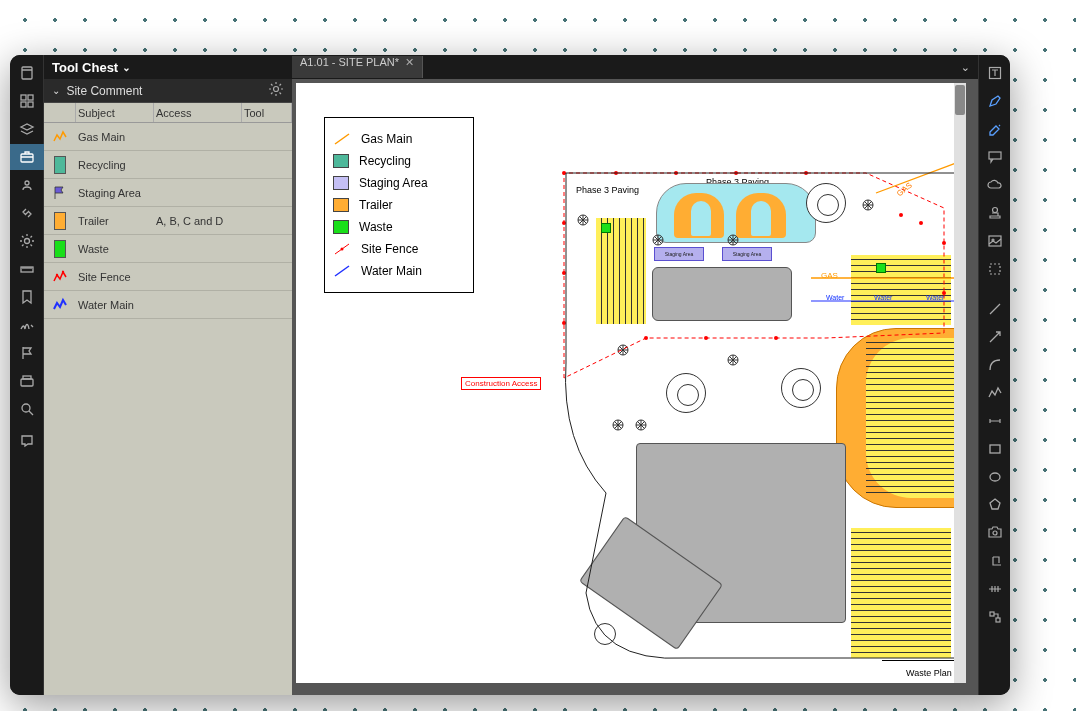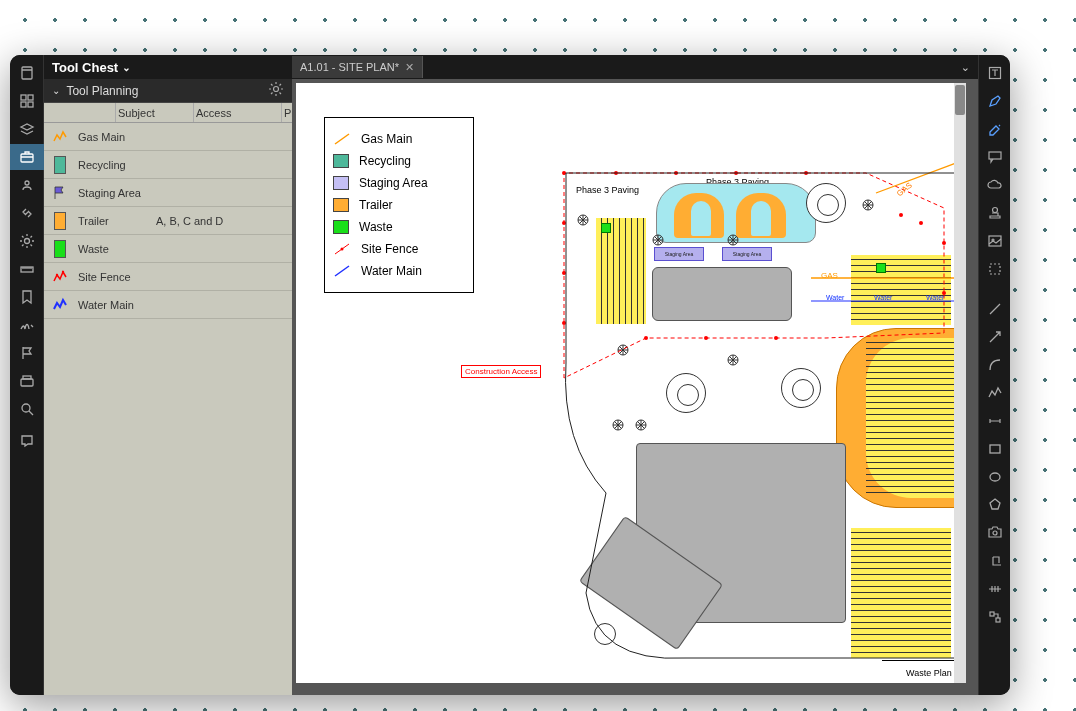--- a/index.html
+++ b/index.html
@@ -85,21 +85,20 @@
   }
   .tool-table-header {
     display: grid;
     grid-template-columns: 32px 78px 88px 50px;
     font-size: 11px;
     color: #333;
     background: #c9c9bd;
     border-bottom: 1px solid #999;
     height: 20px;
     align-items: center;
-    padding-left: 40px;
   }
   .tool-table-header > span { padding: 0 2px; border-right: 1px solid #aaa; height: 100%; display:flex; align-items:center; }
   .tool-row {
     display: grid;
     grid-template-columns: 32px 78px 88px 50px;
     font-size: 11px;
     color: #333;
     height: 28px;
     align-items: center;
     border-bottom: 1px solid #b0b0a5;
@@ -125,21 +124,20 @@
     display: flex;
     align-items: center;
     font-size: 11px;
     color: #ccc;
   }
   .tab {
     height: 22px;
     background: #3a3a3a;
     padding: 0 8px;
     display: flex;
-    align-items: center;
     gap: 6px;
     border-right: 1px solid #555;
   }
   .tab .close { color: #aaa; cursor: pointer; }
   .tab-expand { margin-left: auto; padding: 0 8px; color:#ccc; cursor:pointer;}
   
   .canvas-area {
     flex: 1;
     background: #555;
     padding: 4px;
@@ -320,32 +318,32 @@
       </div>
   </div>
 
   <div class="sidebar">
     <div class="sidebar-header">
       <span>Tool Chest</span>
       <span class="dropdown-caret">⌄</span>
     </div>
     <div class="sidebar-section">
       <span style="font-size:10px;margin-right:6px;">⌄</span>
-      <span>Tool Planning</span>
+      <span>Site Comment</span>
       <span class="gear"><svg class="ico" viewBox="0 0 16 16" fill="none" stroke="currentColor" stroke-width="1.2">
             <circle cx="8" cy="8" r="2.5"></circle>
             <path d="M8 1v2M8 13v2M1 8h2M13 8h2M3 3l1.5 1.5M11.5 11.5L13 13M13 3l-1.5 1.5M4.5 11.5L3 13"></path>
           </svg></span>
     </div>
     <div class="tool-table">
       <div class="tool-table-header">
         <span></span>
         <span>Subject</span>
         <span>Access</span>
-        <span>Plan</span>
+        <span>Tool</span>
       </div>
       <div id="tool-rows">
           <div class="tool-row">
             <div class="swatch">
               <svg class="swatch-gas" viewBox="0 0 16 16">
                 <path d="M2 12l3-6 3 4 3-7 3 5" fill="none" stroke="#ff9a00" stroke-width="1.5"></path>
               </svg>
             </div>
     <span>Gas Main</span>
     <span></span>
@@ -550,21 +548,21 @@
               <circle cx="120" cy="175" r="2" fill="#f00"></circle>
 
             <line x1="285" y1="115" x2="430" y2="115" stroke="#ff9a00" stroke-width="1.3"></line>
             <line x1="350" y1="30" x2="430" y2="0" stroke="#ff9a00" stroke-width="1.3"></line>
 
             <line x1="285" y1="138" x2="430" y2="138" stroke="#2030ff" stroke-width="1.2"></line>
 
             <path d="M40 10 L40 200 Q35 280 80 330 L60 430 Q70 500 160 495 L430 495 L430 10 Z" fill="none" stroke="#222" stroke-width="1"></path>
           </svg>
 
-          <div class="redbox" style="top:202px;left:-65px;">Construction Access</div>
+          <div class="redbox" style="top:214px;left:-65px;">Construction Access</div>
           <div class="gaslabel" style="top:22px;left:370px;">GAS</div>
           <div style="position:absolute;top:108px;left:295px;color:#ff9a00;font-size:8px;">GAS</div>
           <div class="waterlabel" style="top:131px;left:300px;">Water</div>
           <div class="waterlabel" style="top:131px;left:348px;">Water</div>
           <div class="waterlabel" style="top:131px;left:400px;">Water</div>
         </div>
 
         <div class="titleblock">
           <span>Waste Plan</span> <span class="num">1</span>
         </div>

